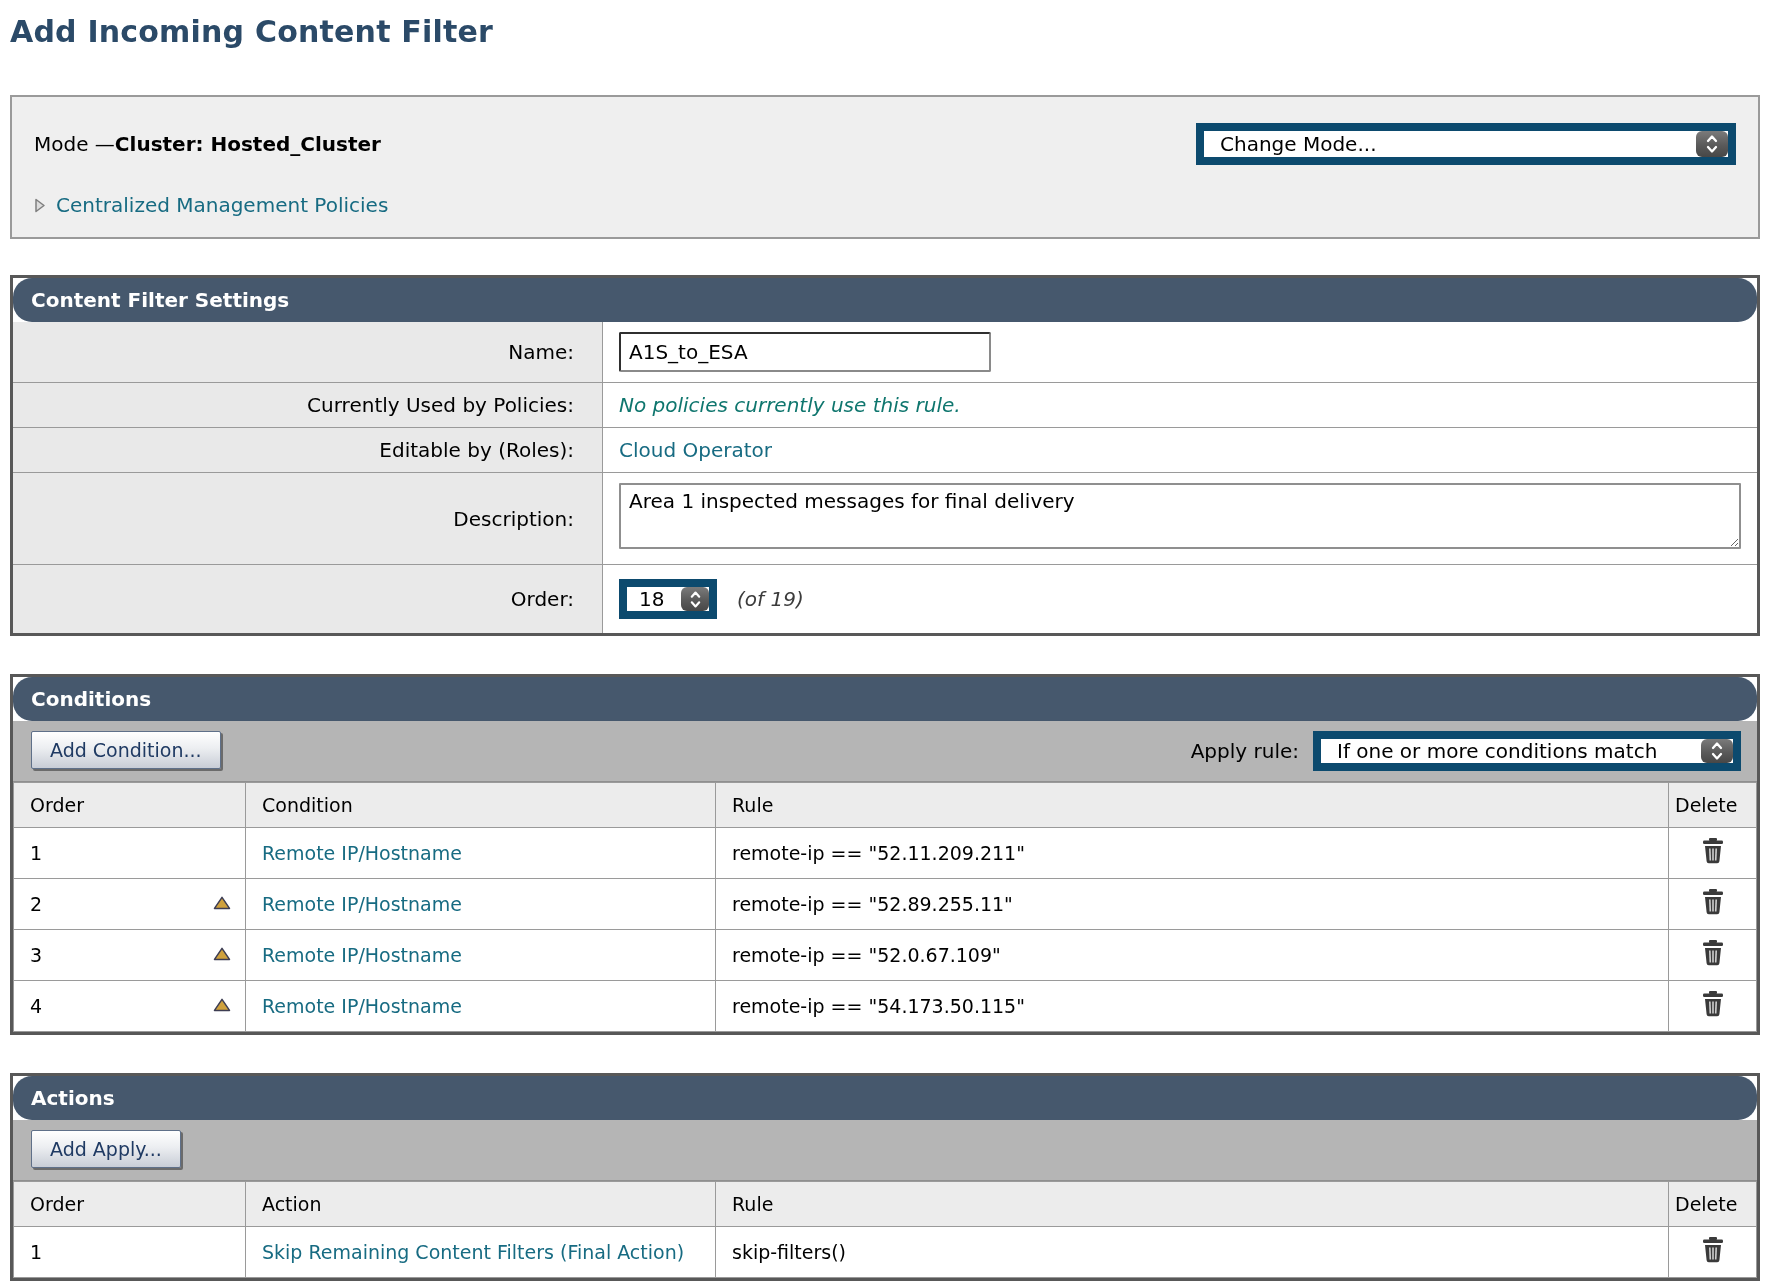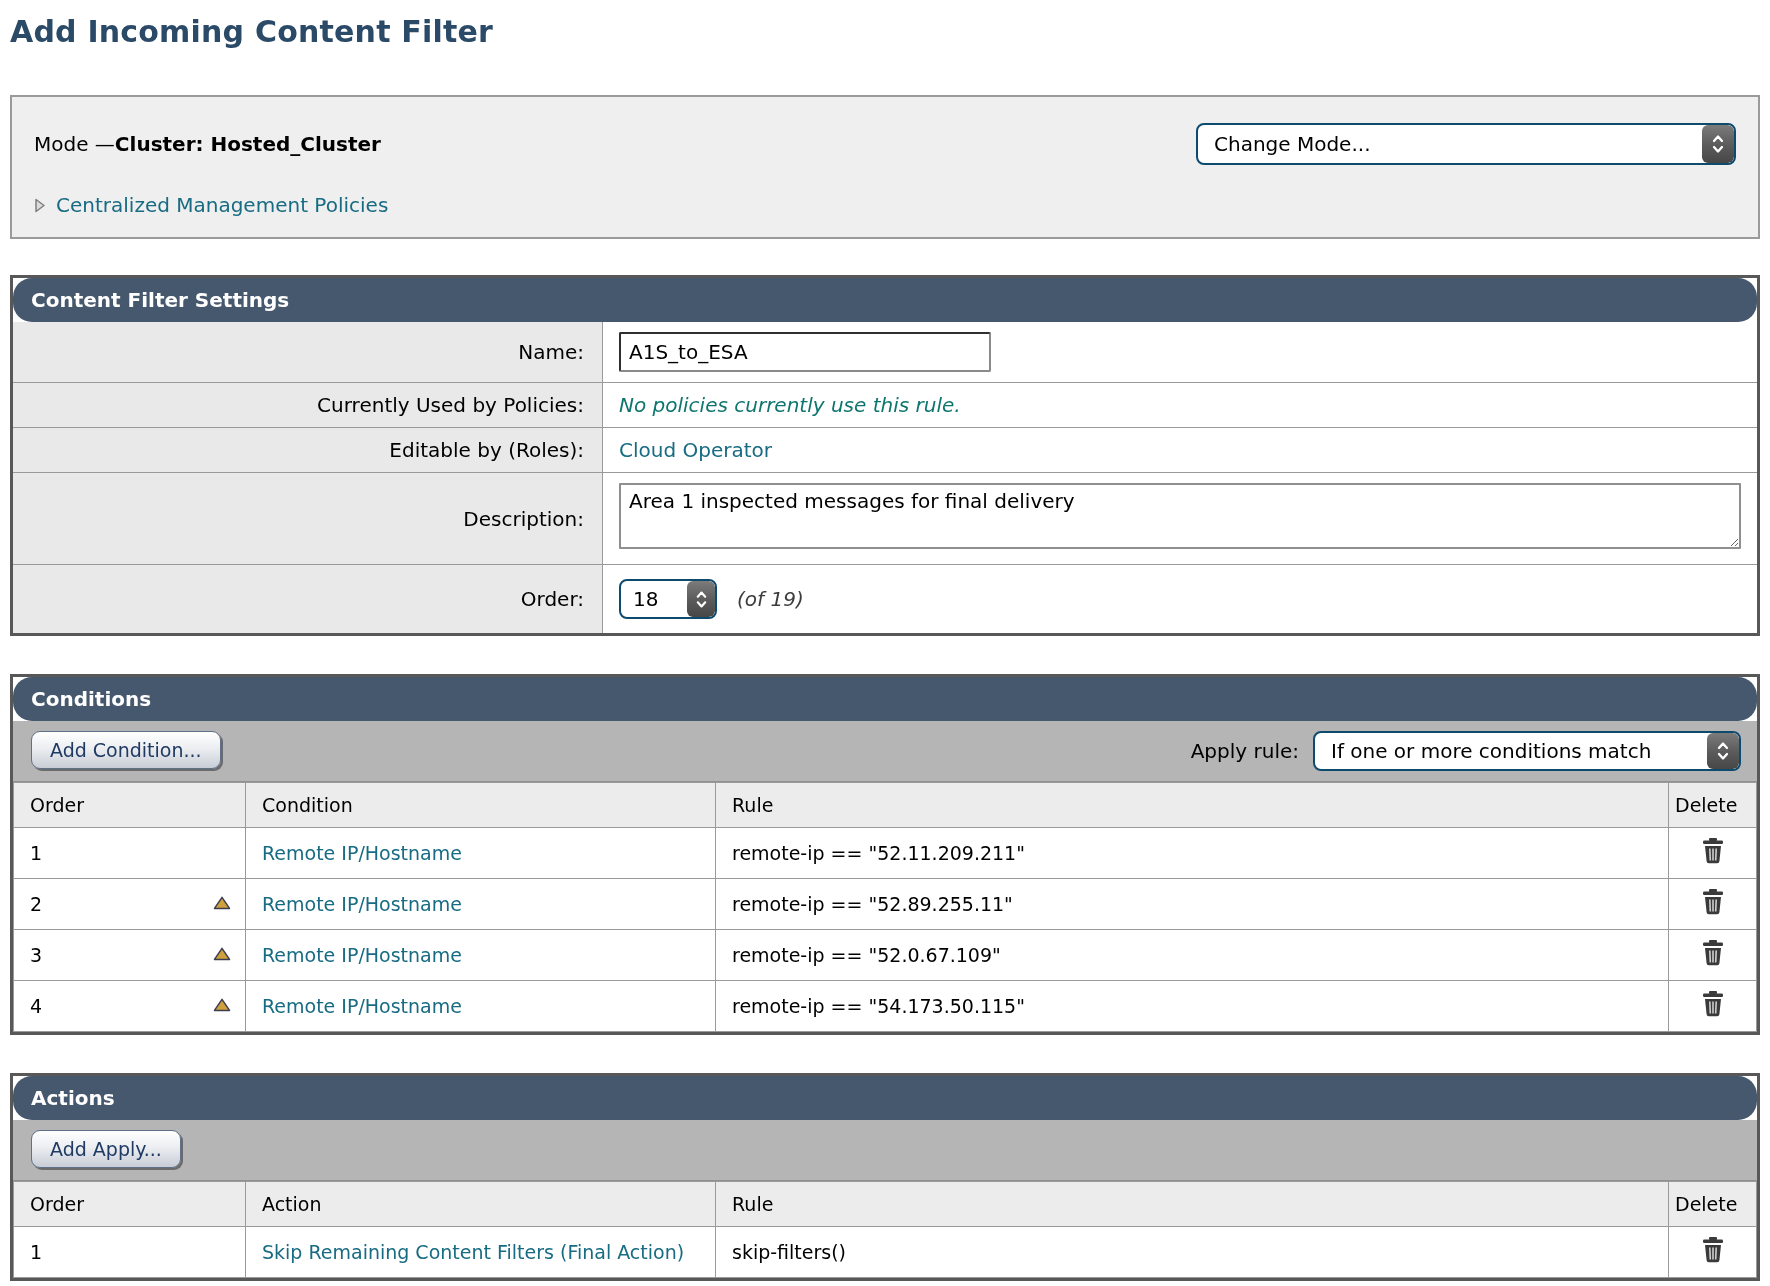--- a/index.html
+++ b/index.html
@@ -30,22 +30,22 @@
   .mode-text { font-size: 20px; }
   .mode-value { font-weight: bold; }
   .cmo-row { margin-top: 28px; display: flex; align-items: center; gap: 10px; }
   a.link { color: #176B82; text-decoration: none; cursor: pointer; }
 
   
   .mac-select {
     display: inline-flex;
     align-items: center;
     background: #fff;
-    border: 2px solid #0c4a6e;
-    border-radius: 8px;
+    border: 8px solid #0c4a6e;
+    border-radius: 0;
     height: 42px;
     overflow: hidden;
     cursor: default;
   }
   .mac-select .sel-label { padding: 0 16px; flex: 1; white-space: nowrap; font-size: 20px; }
   .mac-select .stepper {
     align-self: stretch;
     width: 32px;
     flex: 0 0 32px;
     background: linear-gradient(180deg, #7b7b7b 0%, #5a5a5a 55%, #474747 100%);
@@ -68,21 +68,21 @@
     border-radius: 19px;
   }
 
   
   table.settings { width: 100%; border-collapse: collapse; }
   table.settings td { padding: 10px 16px; }
   table.settings td.lbl {
     width: 590px;
     background: #E9E9E9;
     text-align: right;
-    padding-right: 18px;
+    padding-right: 28px;
     border-right: 1px solid #9a9a9a;
     font-size: 20px;
   }
   table.settings tr + tr td { border-top: 1px solid #9a9a9a; }
   table.settings td.val { background: #ffffff; font-size: 20px; }
   .muted-italic { font-style: italic; color: #0f766e; }
   input.name-input {
     width: 372px;
     height: 40px;
     font-family: inherit;
@@ -115,21 +115,21 @@
     align-items: center;
     justify-content: space-between;
     border-bottom: 1px solid #8f8f8f;
   }
   button.gray-btn {
     font-family: inherit;
     font-size: 19px;
     color: #1F3A63;
     background: linear-gradient(180deg, #ffffff 0%, #eceef1 45%, #c8cdd6 100%);
     border: 1px solid #5f7089;
-    border-radius: 9px;
+    border-radius: 2px;
     padding: 7px 18px;
     box-shadow: 2px 2px 0 rgba(45,45,45,0.55);
     cursor: pointer;
     margin: 2px 0 4px 6px;
   }
   .apply-rule { display: flex; align-items: center; gap: 14px; margin-right: 4px; }
   .apply-rule-label { font-size: 20px; }
 
   
   table.grid { width: 100%; border-collapse: collapse; }

